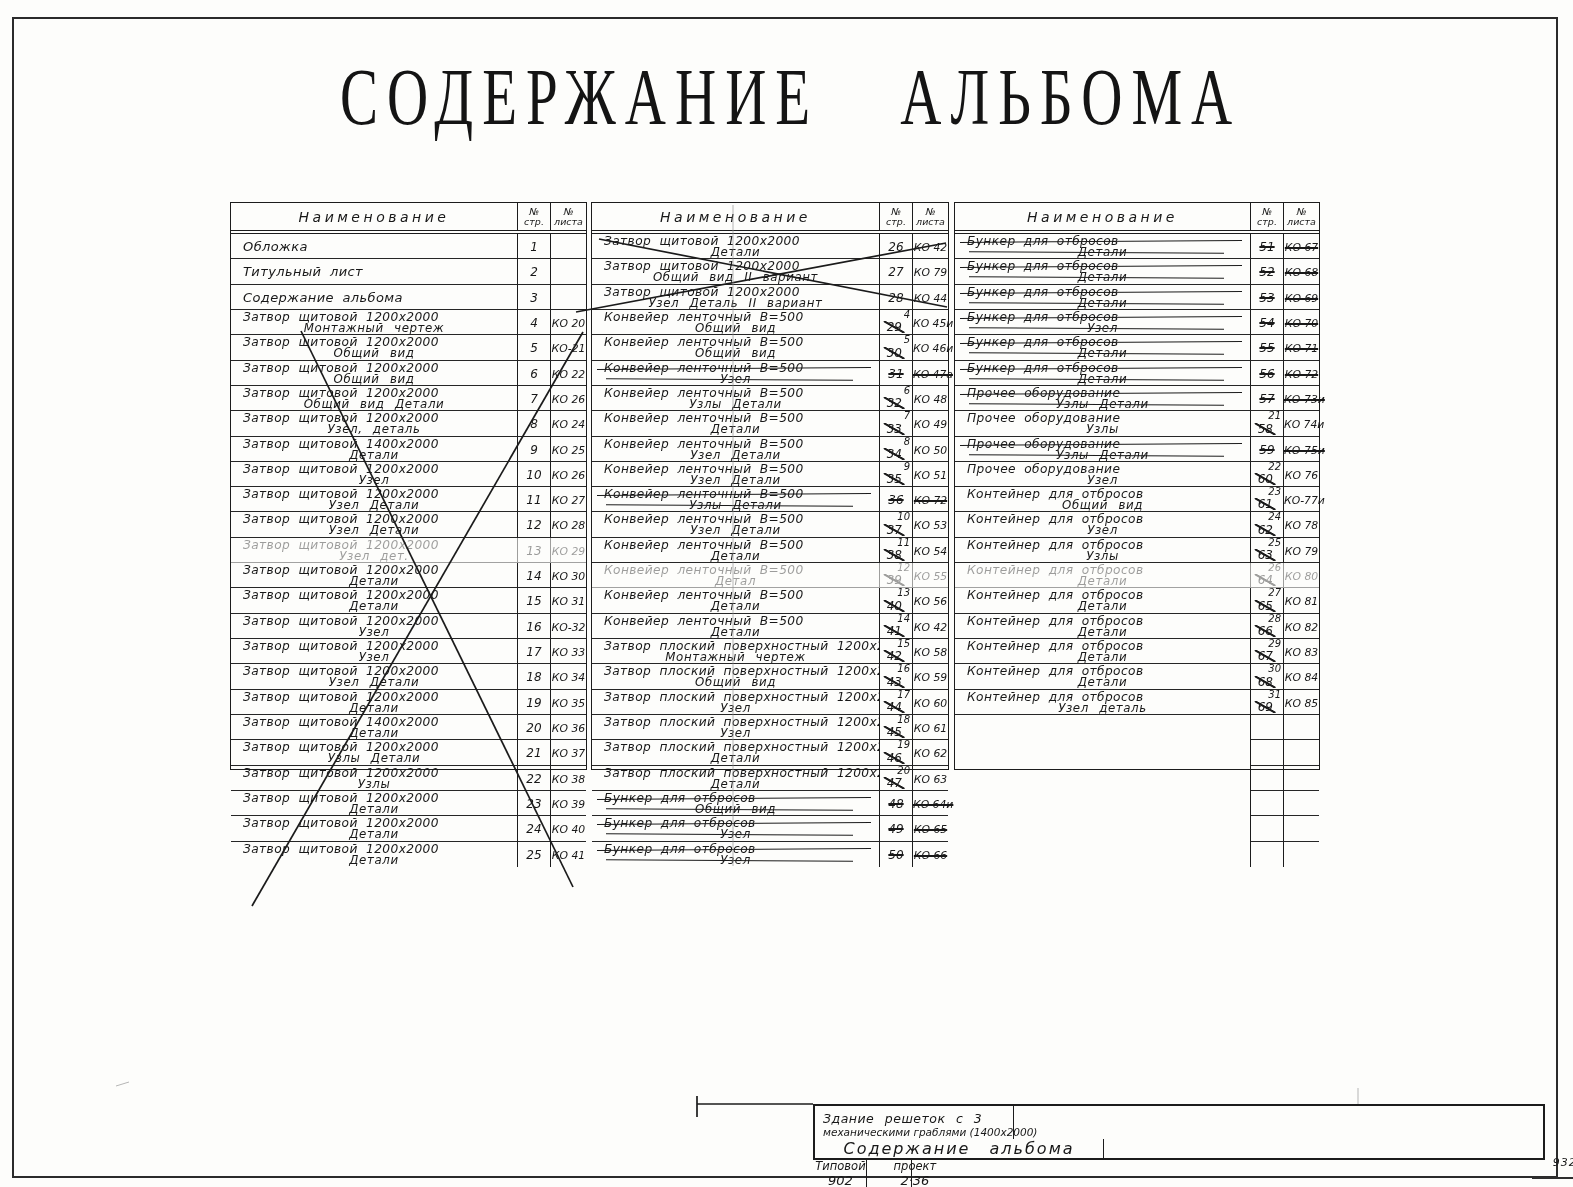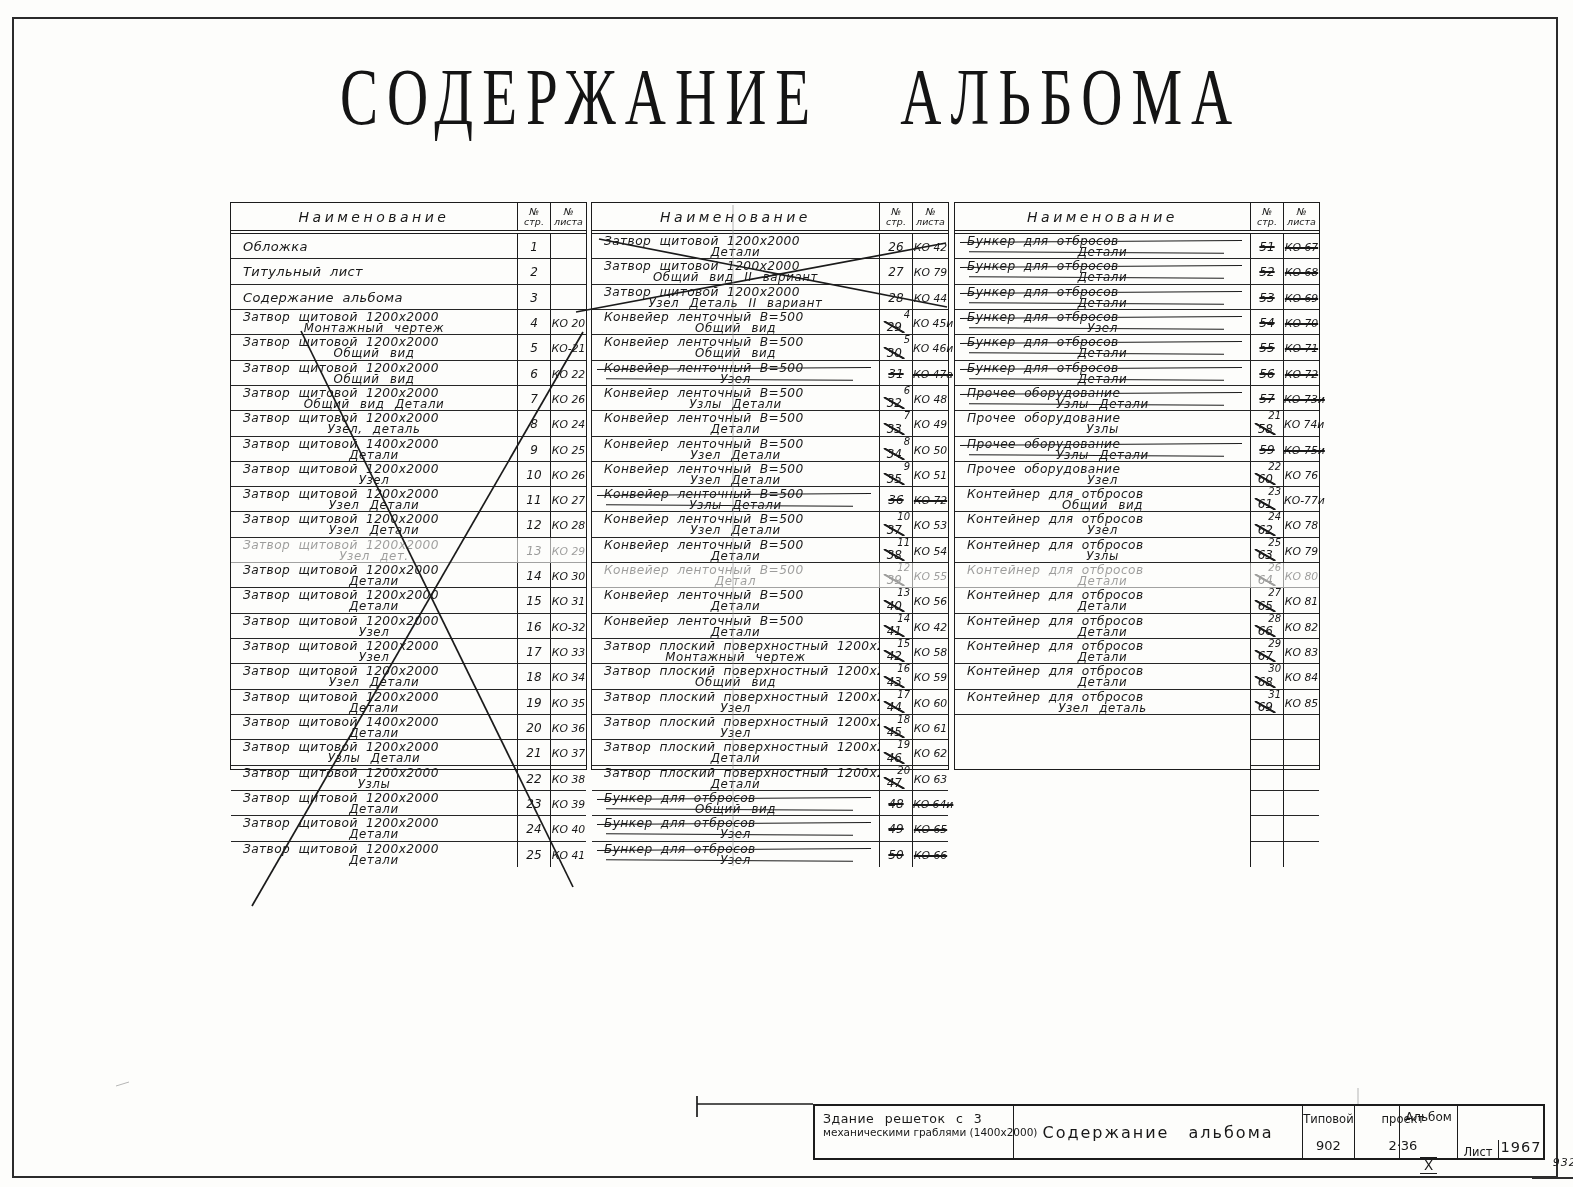--- a/index.html
+++ b/index.html
@@ -52,21 +52,21 @@
     background:linear-gradient(to top right,transparent 43%,#1c1c1c 47%,#1c1c1c 53%,transparent 57%);}
   .struck .name::before{content:"";position:absolute;left:5px;right:8px;top:7px;
     border-top:1.5px solid #1b1b1b;transform:rotate(-.4deg);}
   .struck .name::after{content:"";position:absolute;left:14px;right:26px;top:18px;
     border-top:1.5px solid #1b1b1b;transform:rotate(.3deg);}
   .struck .pplain,.struck .sval{text-decoration:line-through;text-decoration-thickness:1.5px;}
   .faint{opacity:.42;}
   .empty .name{border-bottom:none;}
   
   .tblock{position:absolute;left:813px;top:1104px;width:732px;height:56px;
-    border:2px solid #1c1c1c;box-sizing:border-box;display:flex;color:#181818;}
+    border:2px solid #1c1c1c;box-sizing:border-box;display:flex;font-style:italic;color:#181818;flex-direction:column;}
   .tb-c1{width:199px;border-right:1.6px solid #1c1c1c;box-sizing:border-box;
     padding:5px 4px 0 8px;}
   .tb-c1 .ol1{font-size:12.5px;line-height:15px;letter-spacing:.5px;word-spacing:6px;}
   .tb-c1 .ol2{font-size:10.5px;line-height:13px;white-space:nowrap;}
   .tb-c2{width:289px;border-right:1.6px solid #1c1c1c;box-sizing:border-box;display:flex;
     align-items:center;justify-content:center;font-size:16px;letter-spacing:2px;word-spacing:12px;}
   .tb-c3{width:97px;border-right:1.6px solid #1c1c1c;box-sizing:border-box;display:grid;
     grid-template-columns:53% 47%;grid-template-rows:1fr 1fr;text-align:center;}
   .tb-c3 div{display:flex;align-items:center;justify-content:center;font-size:11.5px;}
   .tb3-tr,.tb3-br{border-left:1.2px solid #1c1c1c;padding-left:48px;}

